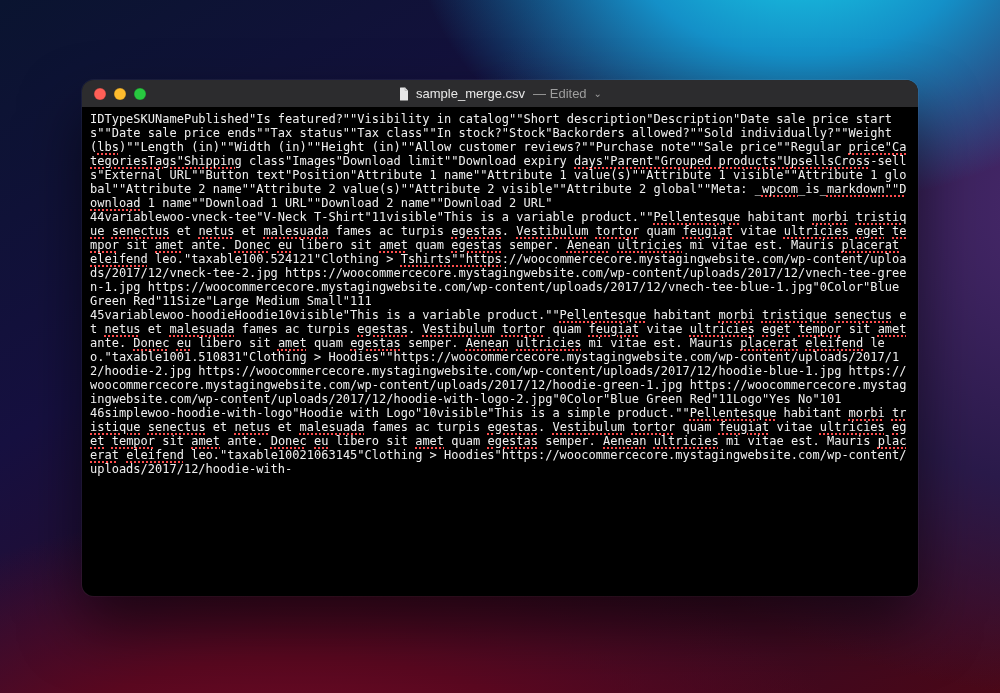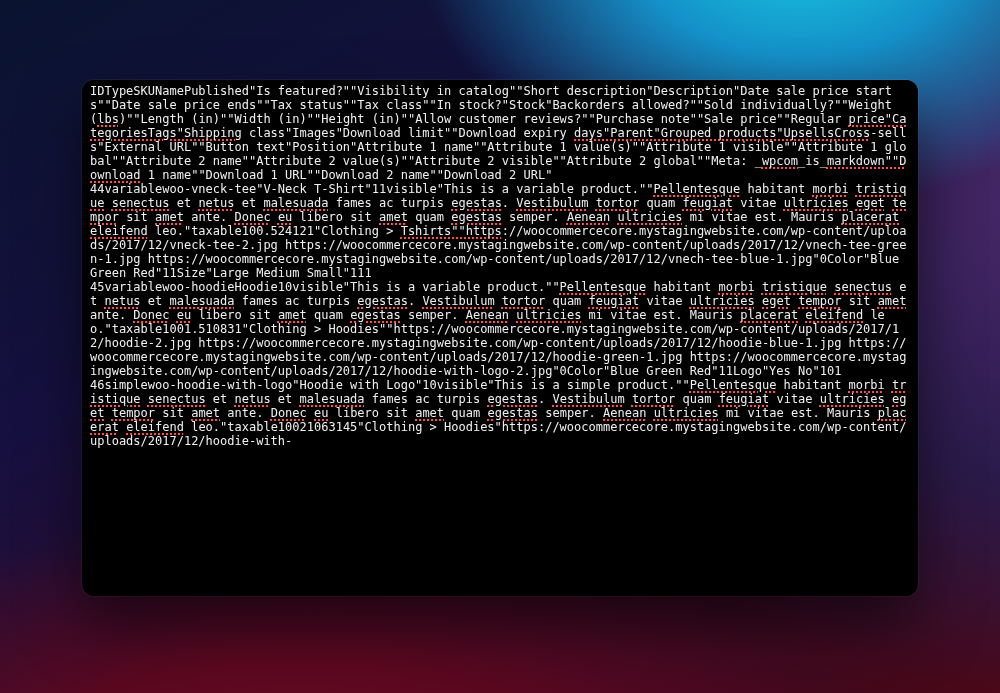--- a/index.html
+++ b/index.html
@@ -80,18 +80,36 @@
     text-decoration-thickness: 2px;
     text-underline-offset: 2px;
   }
 </style>
 </head>
 <body>
 
 <div class="wallpaper"></div>
 
 <div class="window">
+  <div class="titlebar">
+    <div class="traffic">
+      <div class="dot red"></div>
+      <div class="dot yellow"></div>
+      <div class="dot green"></div>
+    </div>
+    <div class="title-wrap">
+      <span class="doc-icon">
+        <svg viewBox="0 0 12 14">
+            <path d="M2 0.5 h5 l3 3 v9.5 a0.5 0.5 0 0 1 -0.5 0.5 h-7 a0.5 0.5 0 0 1 -0.5 -0.5 v-12 a0.5 0.5 0 0 1 0.5 -0.5 z" fill="#e6e6e6"></path>
+            <path d="M7 0.5 v3 h3" fill="none" stroke="#b0b0b0" stroke-width="0.7"></path>
+          </svg>
+      </span>
+      <span class="title-text">sample_merge.csv</span>
+      <span class="edited">— <span>Edited</span></span>
+      <span class="chev">⌄</span>
+    </div>
+  </div>
 
   <div class="content"><span>IDTypeSKUNamePublished"Is featured?""Visibility in catalog""Short description"Description"Date sale price starts""Date sale price ends""Tax status""Tax class""In stock?"Stock"Backorders allowed?""Sold individually?""Weight (</span><span class="spell">lbs</span><span>)""Length (in)""Width (in)""Height (in)""Allow customer reviews?""Purchase note""Sale price""Regular </span><span class="spell">price"CategoriesTags"Shipping</span><span> class"Images"Download limit""Download expiry </span><span class="spell">days"Parent"Grouped products"UpsellsCross</span><span>-sells"External URL""Button text"Position"Attribute 1 name""Attribute 1 value(s)""Attribute 1 visible""Attribute 1 global""Attribute 2 name""Attribute 2 value(s)""Attribute 2 visible""Attribute 2 global""Meta: _</span><span class="spell">wpcom</span><span>_is_</span><span class="spell">markdown""Download</span><span> 1 name""Download 1 URL""Download 2 name""Download 2 URL"</span>
 <span>44variablewoo-vneck-tee"V-Neck T-Shirt"11visible"This is a variable product.""</span><span class="spell">Pellentesque</span><span> habitant </span><span class="spell">morbi</span><span> </span><span class="spell">tristique</span><span> </span><span class="spell">senectus</span><span> et </span><span class="spell">netus</span><span> et </span><span class="spell">malesuada</span><span> fames ac turpis </span><span class="spell">egestas</span><span>. </span><span class="spell">Vestibulum</span><span> </span><span class="spell">tortor</span><span> quam </span><span class="spell">feugiat</span><span> vitae </span><span class="spell">ultricies</span><span> </span><span class="spell">eget</span><span> </span><span class="spell">tempor</span><span> sit </span><span class="spell">amet</span><span> ante. </span><span class="spell">Donec</span><span> </span><span class="spell">eu</span><span> libero sit </span><span class="spell">amet</span><span> quam </span><span class="spell">egestas</span><span> semper. </span><span class="spell">Aenean</span><span> </span><span class="spell">ultricies</span><span> mi vitae est. Mauris </span><span class="spell">placerat</span><span> </span><span class="spell">eleifend</span><span> leo."taxable100.524121"Clothing &gt; </span><span class="spell">Tshirts""https</span><span>://woocommercecore.mystagingwebsite.com/wp-content/uploads/2017/12/vneck-tee-2.jpg https://woocommercecore.mystagingwebsite.com/wp-content/uploads/2017/12/vnech-tee-green-1.jpg https://woocommercecore.mystagingwebsite.com/wp-content/uploads/2017/12/vnech-tee-blue-1.jpg"0Color"Blue Green Red"11Size"Large Medium Small"111</span>
 <span>45variablewoo-hoodieHoodie10visible"This is a variable product.""</span><span class="spell">Pellentesque</span><span> habitant </span><span class="spell">morbi</span><span> </span><span class="spell">tristique</span><span> </span><span class="spell">senectus</span><span> et </span><span class="spell">netus</span><span> et </span><span class="spell">malesuada</span><span> fames ac turpis </span><span class="spell">egestas</span><span>. </span><span class="spell">Vestibulum</span><span> </span><span class="spell">tortor</span><span> quam </span><span class="spell">feugiat</span><span> vitae </span><span class="spell">ultricies</span><span> </span><span class="spell">eget</span><span> </span><span class="spell">tempor</span><span> sit </span><span class="spell">amet</span><span> ante. </span><span class="spell">Donec</span><span> </span><span class="spell">eu</span><span> libero sit </span><span class="spell">amet</span><span> quam </span><span class="spell">egestas</span><span> semper. </span><span class="spell">Aenean</span><span> </span><span class="spell">ultricies</span><span> mi vitae est. Mauris </span><span class="spell">placerat</span><span> </span><span class="spell">eleifend</span><span> leo."taxable1001.510831"Clothing &gt; Hoodies""https://woocommercecore.mystagingwebsite.com/wp-content/uploads/2017/12/hoodie-2.jpg https://woocommercecore.mystagingwebsite.com/wp-content/uploads/2017/12/hoodie-blue-1.jpg https://woocommercecore.mystagingwebsite.com/wp-content/uploads/2017/12/hoodie-green-1.jpg https://woocommercecore.mystagingwebsite.com/wp-content/uploads/2017/12/hoodie-with-logo-2.jpg"0Color"Blue Green Red"11Logo"Yes No"101</span>
 <span>46simplewoo-hoodie-with-logo"Hoodie with Logo"10visible"This is a simple product.""</span><span class="spell">Pellentesque</span><span> habitant </span><span class="spell">morbi</span><span> </span><span class="spell">tristique</span><span> </span><span class="spell">senectus</span><span> et </span><span class="spell">netus</span><span> et </span><span class="spell">malesuada</span><span> fames ac turpis </span><span class="spell">egestas</span><span>. </span><span class="spell">Vestibulum</span><span> </span><span class="spell">tortor</span><span> quam </span><span class="spell">feugiat</span><span> vitae </span><span class="spell">ultricies</span><span> </span><span class="spell">eget</span><span> </span><span class="spell">tempor</span><span> sit </span><span class="spell">amet</span><span> ante. </span><span class="spell">Donec</span><span> </span><span class="spell">eu</span><span> libero sit </span><span class="spell">amet</span><span> quam </span><span class="spell">egestas</span><span> semper. </span><span class="spell">Aenean</span><span> </span><span class="spell">ultricies</span><span> mi vitae est. Mauris </span><span class="spell">placerat</span><span> </span><span class="spell">eleifend</span><span> leo."taxable10021063145"Clothing &gt; Hoodies"https://woocommercecore.mystagingwebsite.com/wp-content/uploads/2017/12/hoodie-with-</span></div>
 </div>
 
 </body></html>

